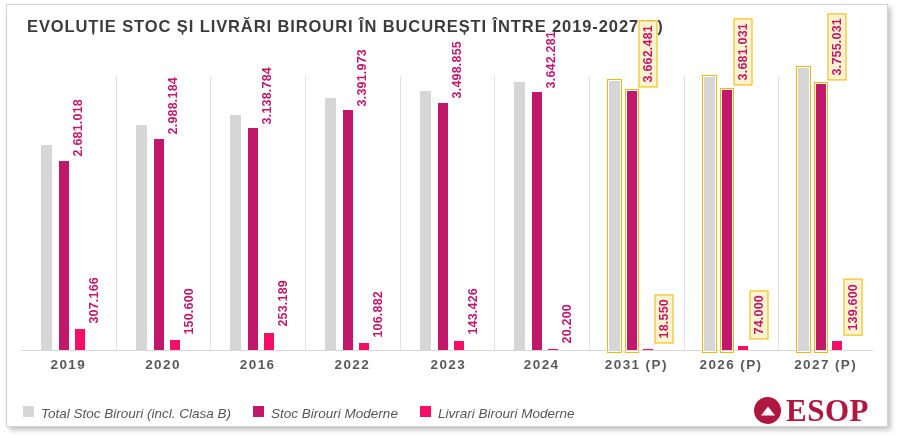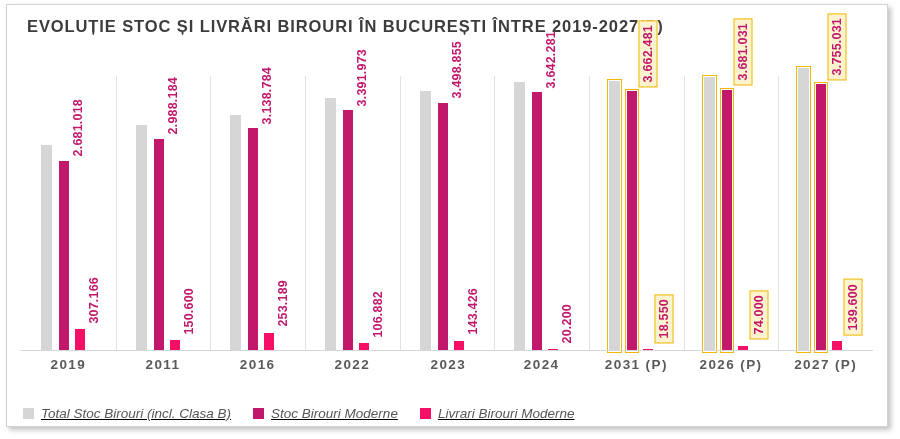--- a/index.html
+++ b/index.html
@@ -58,21 +58,21 @@
   .xtick{
     position:absolute;top:0;text-align:center;
     font-size:13.5px;font-weight:bold;color:#5a5a5a;letter-spacing:1.4px;
   }
 
   
   #legend{
     position:absolute;left:16px;top:396px;height:24px;
     display:flex;align-items:center;
   }
-  .leg{display:flex;align-items:center;margin-right:22px;text-decoration:underline;}
+  .leg{display:flex;margin-right:22px;}
   .swatch{width:11px;height:11px;margin-right:7px;flex:none;}
   .leg span.txt{
     font-size:13.5px;font-style:italic;color:#565656;white-space:nowrap;
   }
 
   
   #logo{
     position:absolute;right:18px;top:390px;display:flex;align-items:center;
   }
   #logo-mark{
@@ -156,21 +156,21 @@
         <div class="sep" style="left: 473.333px;"></div>
         <div class="sep" style="left: 568px;"></div>
         <div class="sep" style="left: 662.667px;"></div>
         <div class="sep" style="left: 757.333px;"></div>
       </div>
     <div id="baseline"></div>
   </div>
 
   <div id="xaxis">
       <div class="xtick" style="left: 0px; width: 94.6667px;">2019</div>
-      <div class="xtick" style="left: 94.6667px; width: 94.6667px;">2011</div>
+      <div class="xtick" style="left: 94.6667px; width: 94.6667px;">2020</div>
       <div class="xtick" style="left: 189.333px; width: 94.6667px;">2016</div>
       <div class="xtick" style="left: 284px; width: 94.6667px;">2022</div>
       <div class="xtick" style="left: 380px; width: 94.6667px;">2023</div>
       <div class="xtick" style="left: 473.333px; width: 94.6667px;">2024</div>
       <div class="xtick" style="left: 568px; width: 94.6667px;">2031 (P)</div>
       <div class="xtick" style="left: 662.667px; width: 94.6667px;">2026 (P)</div>
       <div class="xtick" style="left: 757.333px; width: 94.6667px;">2027 (P)</div>
     </div>
 
   <div id="legend">
@@ -181,14 +181,18 @@
       <div class="leg">
         <div class="swatch" style="background: rgb(194, 24, 108);"></div>
         <span class="txt">Stoc Birouri Moderne</span>
       </div>
       <div class="leg">
         <div class="swatch" style="background: rgb(245, 15, 102);"></div>
         <span class="txt">Livrari Birouri Moderne</span>
       </div>
     </div>
 
+  <div id="logo">
+    <div id="logo-mark"></div>
+    <div id="logo-text">ESOP</div>
+  </div>
 
 </div>
 
 </body></html>

